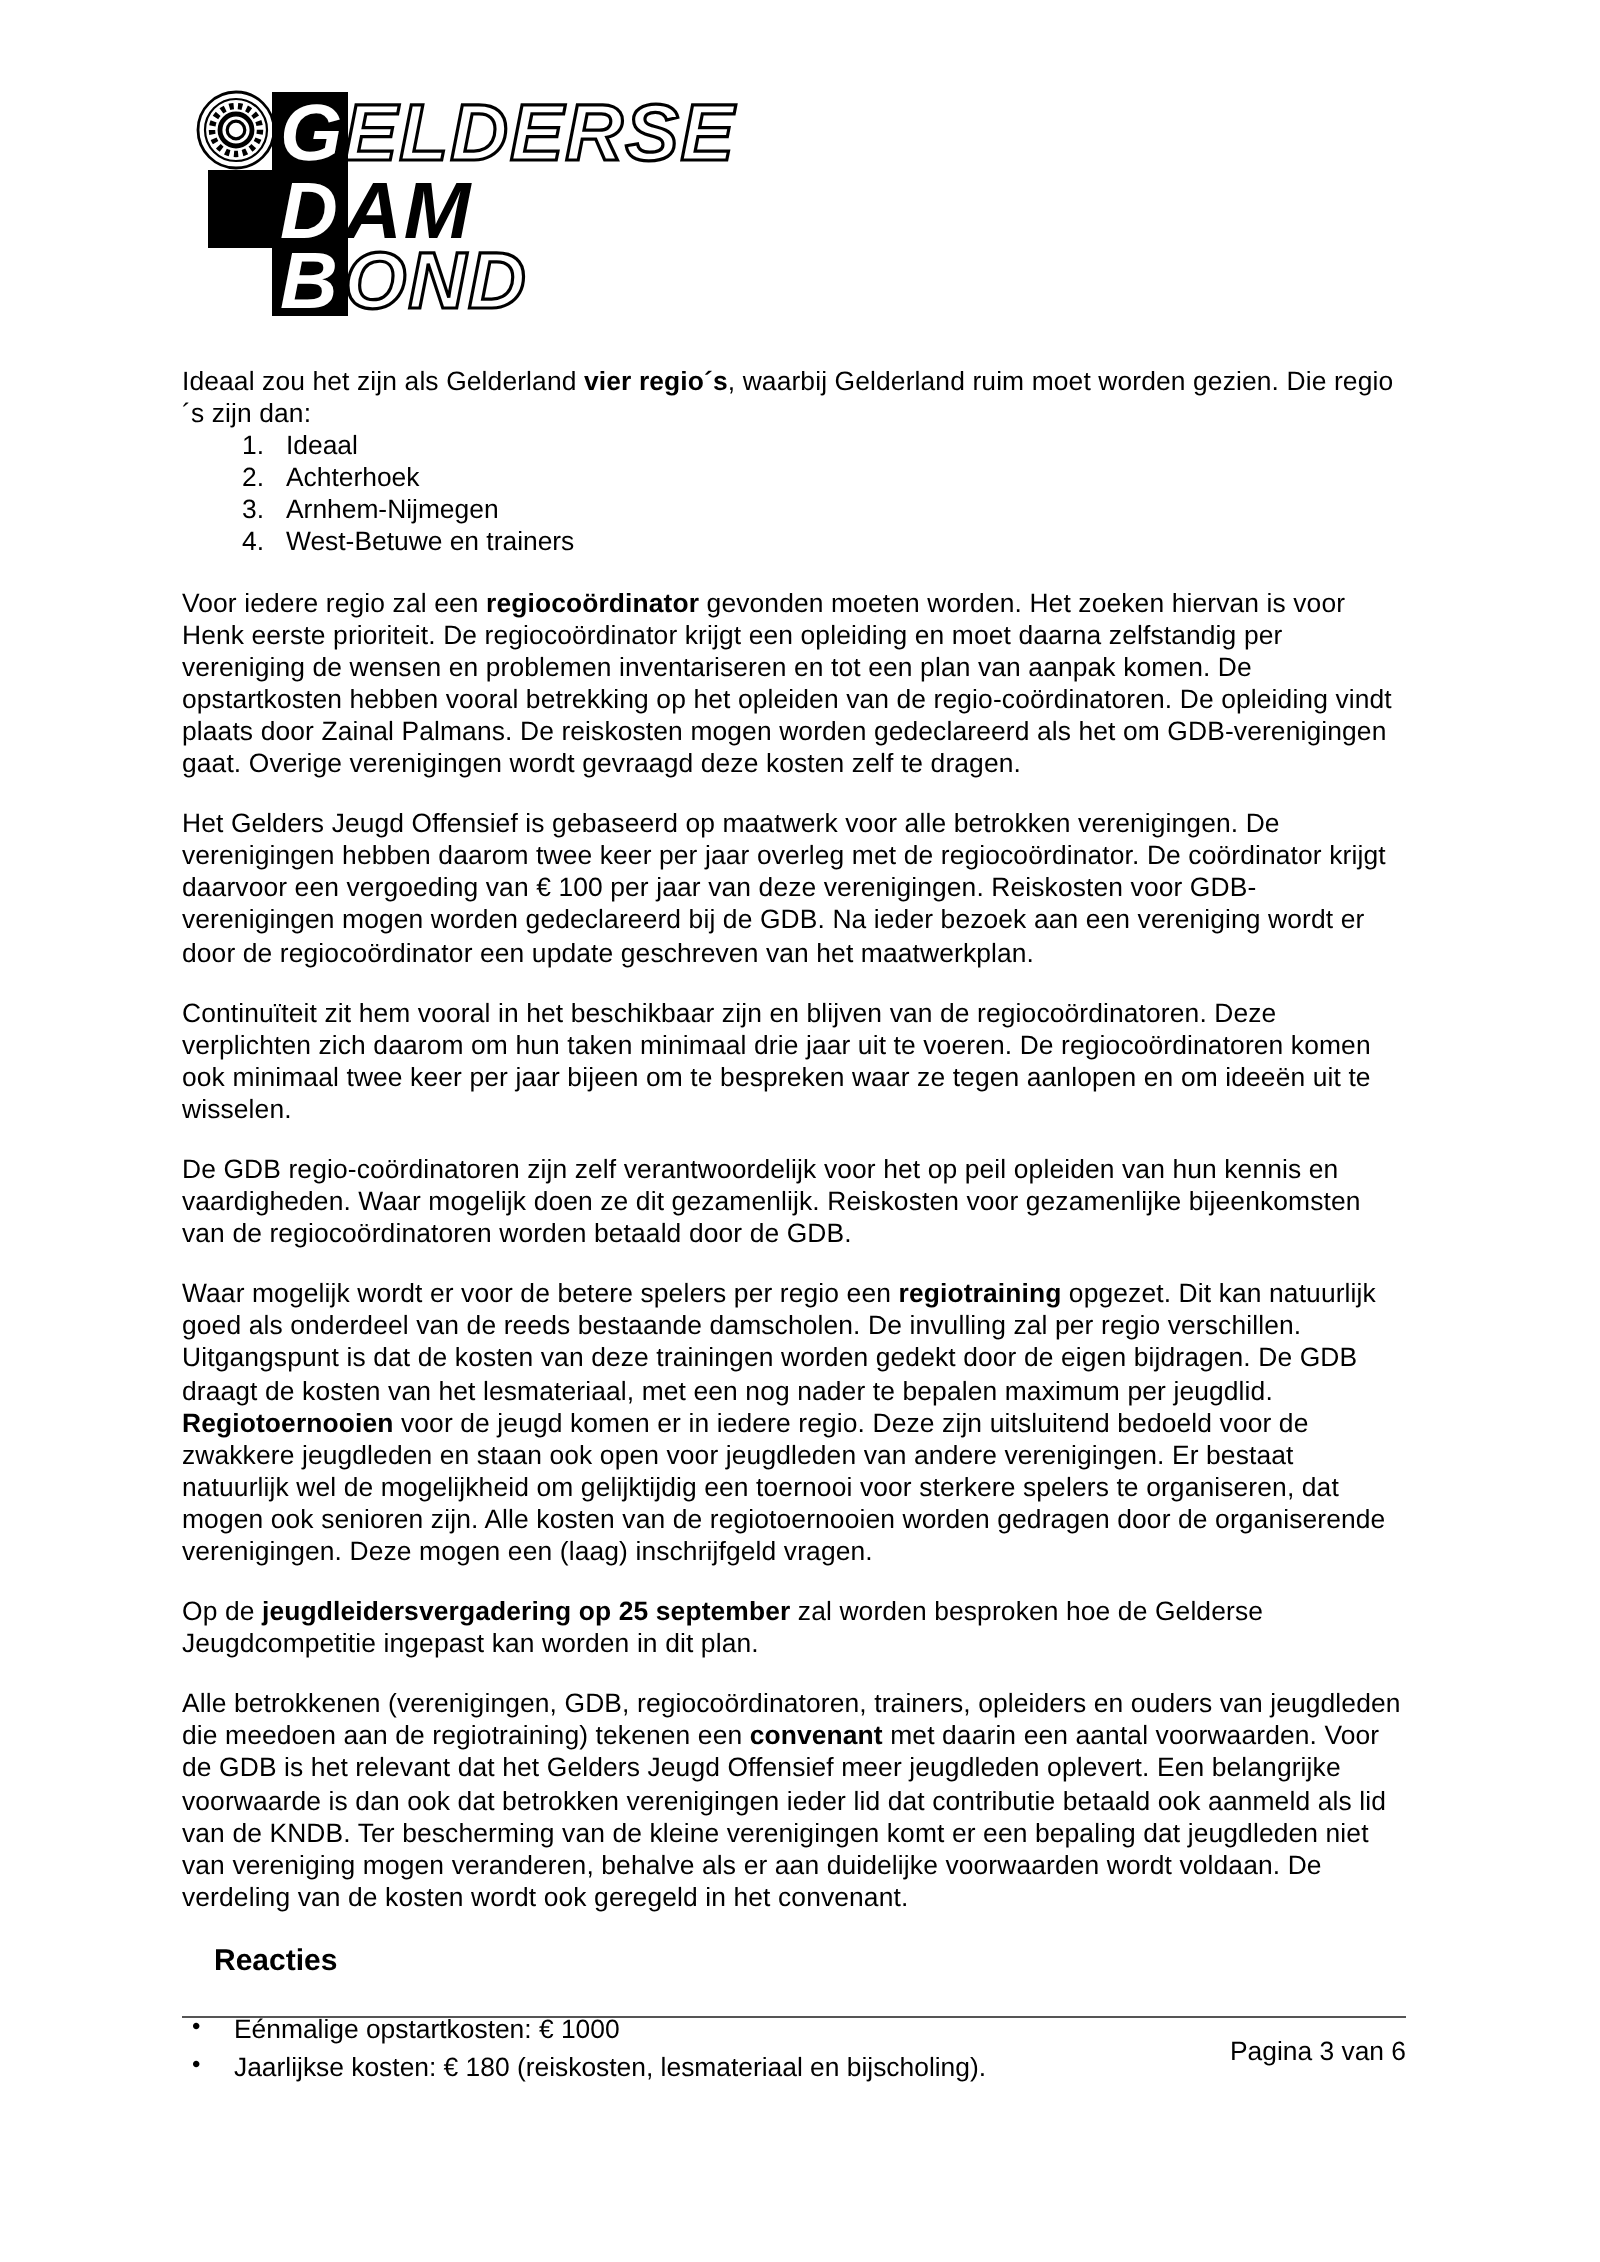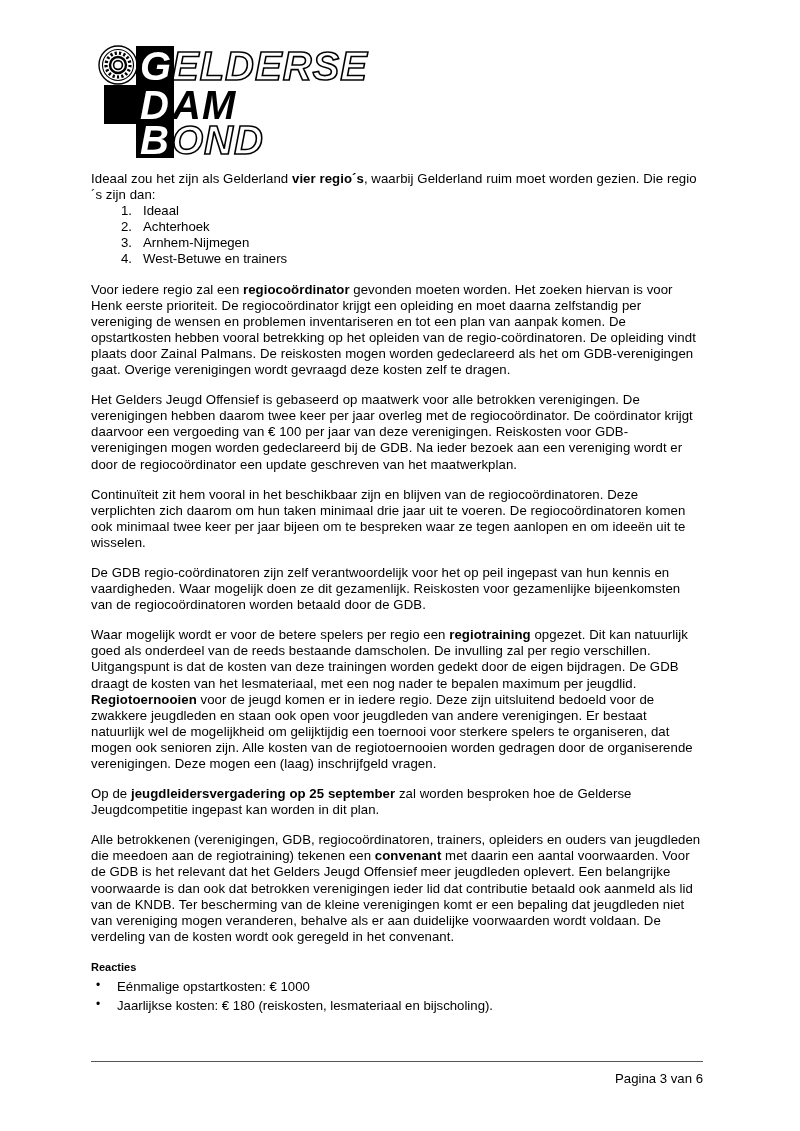--- a/index.html
+++ b/index.html
@@ -31,21 +31,21 @@
     top: 44px;
     width: 300px;
     height: 115px;
   }
   .logo svg { display: block; }
 
   
   .content {
     position: absolute;
     left: 91px;
-    top: 171px;
+    top: 183px;
     width: 612px;
   }
   p.para {
     margin: 0 0 14px 0;
     font-size: 13.2px;
     line-height: 16.1px;
     text-align: left;
     letter-spacing: 0.005em;
   }
   p.para.tight { margin-bottom: 0; }
@@ -81,31 +81,31 @@
   }
   ul.bullist li .bul {
     position: absolute;
     left: 5px;
     top: -1px;
     font-size: 12px;
     line-height: 19px;
   }
 
   .section-head {
-    font-size: 11px;
+    font-size: 15px;
     line-height: 16.1px;
     font-weight: bold;
-    margin: 0;
+    margin: 16px;
   }
 
   
   .footer {
     position: absolute;
     left: 91px;
-    top: 1061px;
+    top: 1008px;
     width: 612px;
   }
   .footer-rule {
     width: 100%;
     height: 1px;
     background: #555;
     margin: 0 0 9px 0;
   }
   .footer-text {
     text-align: right;
@@ -158,21 +158,21 @@
       <li><span class="num">3.</span><span>Arnhem-Nijmegen</span></li>
       <li><span class="num">4.</span><span>West-Betuwe en trainers</span></li>
     </ol>
 
     <p class="para"><span>Voor iedere regio zal een </span><b>regiocoördinator</b><span> gevonden moeten worden. Het zoeken hiervan is voor Henk eerste prioriteit. De regiocoördinator krijgt een opleiding en moet daarna zelfstandig per vereniging de wensen en problemen inventariseren en tot een plan van aanpak komen. De opstartkosten hebben vooral betrekking op het opleiden van de regio-coördinatoren. De opleiding vindt plaats door Zainal Palmans. De reiskosten mogen worden gedeclareerd als het om GDB-verenigingen gaat. Overige verenigingen wordt gevraagd deze kosten zelf te dragen.</span></p>
 
     <p class="para">Het Gelders Jeugd Offensief is gebaseerd op maatwerk voor alle betrokken verenigingen. De verenigingen hebben daarom twee keer per jaar overleg met de regiocoördinator. De coördinator krijgt daarvoor een vergoeding van € 100 per jaar van deze verenigingen. Reiskosten voor GDB-verenigingen mogen worden gedeclareerd bij de GDB. Na ieder bezoek aan een vereniging wordt er door de regiocoördinator een update geschreven van het maatwerkplan.</p>
 
     <p class="para">Continuïteit zit hem vooral in het beschikbaar zijn en blijven van de regiocoördinatoren. Deze verplichten zich daarom om hun taken minimaal drie jaar uit te voeren. De regiocoördinatoren komen ook minimaal twee keer per jaar bijeen om te bespreken waar ze tegen aanlopen en om ideeën uit te wisselen.</p>
 
-    <p class="para">De GDB regio-coördinatoren zijn zelf verantwoordelijk voor het op peil ingepast van hun kennis en vaardigheden. Waar mogelijk doen ze dit gezamenlijk. Reiskosten voor gezamenlijke bijeenkomsten van de regiocoördinatoren worden betaald door de GDB.</p>
+    <p class="para">De GDB regio-coördinatoren zijn zelf verantwoordelijk voor het op peil opleiden van hun kennis en vaardigheden. Waar mogelijk doen ze dit gezamenlijk. Reiskosten voor gezamenlijke bijeenkomsten van de regiocoördinatoren worden betaald door de GDB.</p>
 
     <p class="para"><span>Waar mogelijk wordt er voor de betere spelers per regio een </span><b>regiotraining</b><span> opgezet. Dit kan natuurlijk goed als onderdeel van de reeds bestaande damscholen. De invulling zal per regio verschillen. Uitgangspunt is dat de kosten van deze trainingen worden gedekt door de eigen bijdragen. De GDB draagt de kosten van het lesmateriaal, met een nog nader te bepalen maximum per jeugdlid. </span><b>Regiotoernooien</b><span> voor de jeugd komen er in iedere regio. Deze zijn uitsluitend bedoeld voor de zwakkere jeugdleden en staan ook open voor jeugdleden van andere verenigingen. Er bestaat natuurlijk wel de mogelijkheid om gelijktijdig een toernooi voor sterkere spelers te organiseren, dat mogen ook senioren zijn. Alle kosten van de regiotoernooien worden gedragen door de organiserende verenigingen. Deze mogen een (laag) inschrijfgeld vragen.</span></p>
 
     <p class="para"><span>Op de </span><b>jeugdleidersvergadering op 25 september</b><span> zal worden besproken hoe de Gelderse Jeugdcompetitie ingepast kan worden in dit plan.</span></p>
 
     <p class="para"><span>Alle betrokkenen (verenigingen, GDB, regiocoördinatoren, trainers, opleiders en ouders van jeugdleden die meedoen aan de regiotraining) tekenen een </span><b>convenant</b><span> met daarin een aantal voorwaarden. Voor de GDB is het relevant dat het Gelders Jeugd Offensief meer jeugdleden oplevert. Een belangrijke voorwaarde is dan ook dat betrokken verenigingen ieder lid dat contributie betaald ook aanmeld als lid van de KNDB. Ter bescherming van de kleine verenigingen komt er een bepaling dat jeugdleden niet van vereniging mogen veranderen, behalve als er aan duidelijke voorwaarden wordt voldaan. De verdeling van de kosten wordt ook geregeld in het convenant.</span></p>
 
     <p class="section-head">Reacties</p>
 
     <ul class="bullist">

